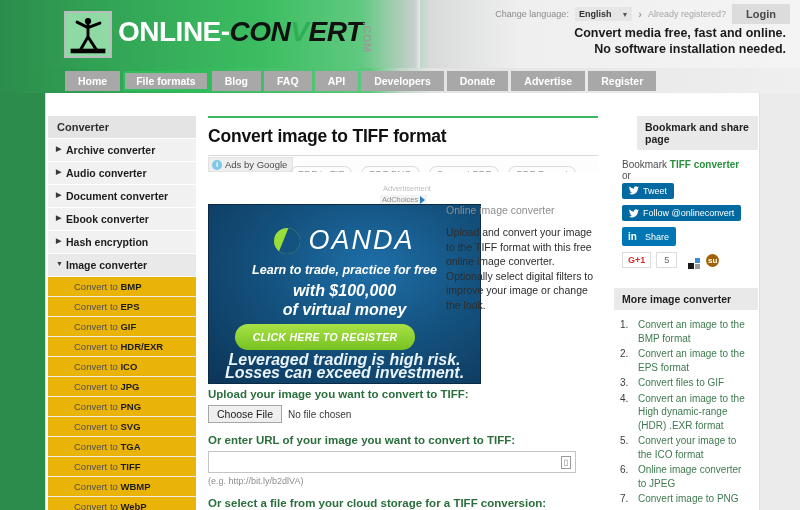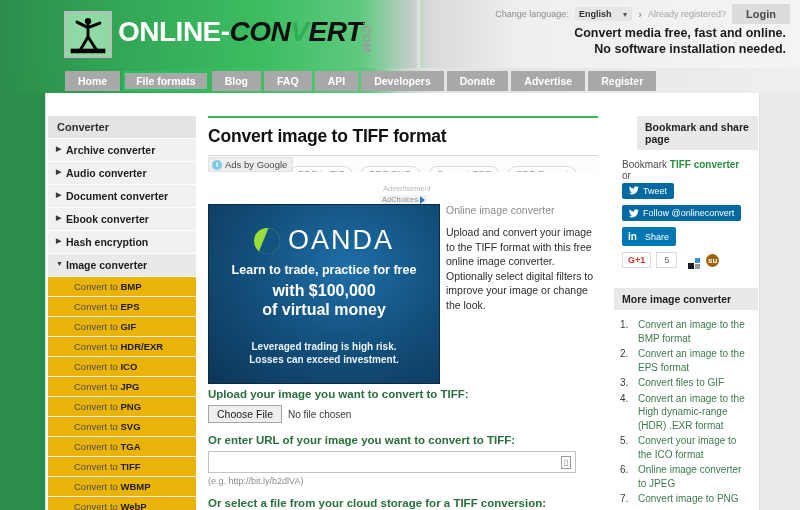--- a/index.html
+++ b/index.html
@@ -189,24 +189,25 @@
     font-size: 7.5px; color: #8e8e8e;
     background: #f3f3f3; padding: 0 2px;
     display: flex; align-items: center; gap: 2px;
   }
   .adchoices .tri {
     width: 0; height: 0; border-left: 5px solid #2a7bbf;
     border-top: 4px solid transparent; border-bottom: 4px solid transparent;
   }
   .banner {
     position: absolute; left: 0; top: 20px;
-    width: 232px; height: 180px;
+    width: 273px; height: 180px;
     background: radial-gradient(ellipse at 60% 35%, #1e6fa8 0%, #14527f 45%, #0c3558 100%);
     border: 1px solid #0a2b45;
     overflow: hidden;
+    font-style: italic;
   }
   .oanda-row {
     position: absolute; left: 0; right: 0; top: 20px;
     display: flex; align-items: center; justify-content: center; gap: 8px;
   }
   .oanda-mark {
     width: 26px; height: 26px; border-radius: 50%;
     background: #9ade3a; position: relative; overflow: hidden;
   }
   .oanda-mark::after {
@@ -229,23 +230,23 @@
   .ad-cta {
     position: absolute; left: 26px; top: 119px;
     width: 180px; height: 26px; border-radius: 13px;
     background: linear-gradient(to bottom, #a8e044, #7cc川 100%);
     background: linear-gradient(to bottom, #a9e146, #76c221);
     color: #ffffff; font-size: 10.5px; font-weight: bold;
     display: flex; align-items: center; justify-content: center;
     letter-spacing: 0.3px; cursor: pointer;
   }
   .ad-fine {
-    position: absolute; left: 0; right: 0; top: 135px;
+    position: absolute; left: 0; right: 0; top: 148px;
     text-align: center; color: #eaf4fb;
-    font-size: 10px; font-weight: bold; line-height: 13px;
+    font-size: 16px; font-weight: bold; line-height: 13px;
   }
 
   .desc {
     position: absolute; left: 238px; top: 20px; width: 152px;
   }
   .desc-h {
     font-size: 10.5px; color: #8c8c8c; margin-bottom: 9px;
   }
   .desc-p {
     font-size: 10.5px; color: #2d2d2d; line-height: 14.5px;
@@ -438,20 +439,21 @@
       <div class="banner">
         <div class="oanda-row">
           <span class="oanda-mark"></span>
           <span class="oanda-name">OANDA</span>
         </div>
         <div class="ad-l1">Learn to trade, practice for free</div>
         <div class="ad-l2">
           <div>with $100,000</div>
           <div>of virtual money</div>
         </div>
+        <div class="ad-cta">CLICK HERE TO REGISTER</div>
         <div class="ad-fine">
           <div>Leveraged trading is high risk.</div>
           <div>Losses can exceed investment.</div>
         </div>
       </div>
 
       <div class="desc">
         <div class="desc-h">Online image converter</div>
         <div class="desc-p">Upload and convert your image to the TIFF format with this free online image converter. Optionally select digital filters to improve your image or change the look.</div>
       </div>

